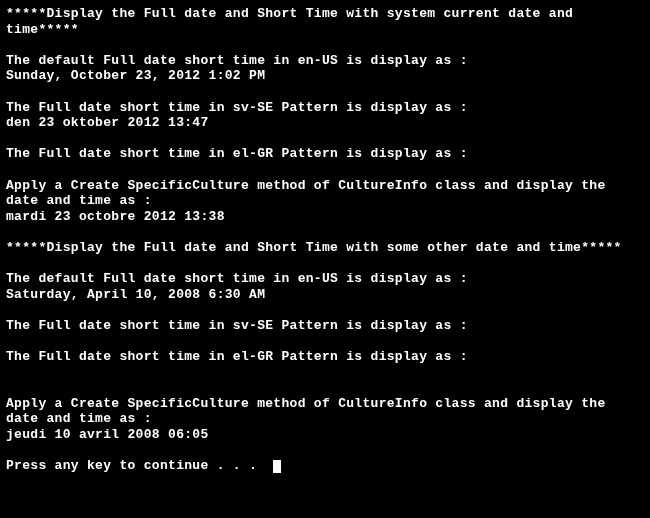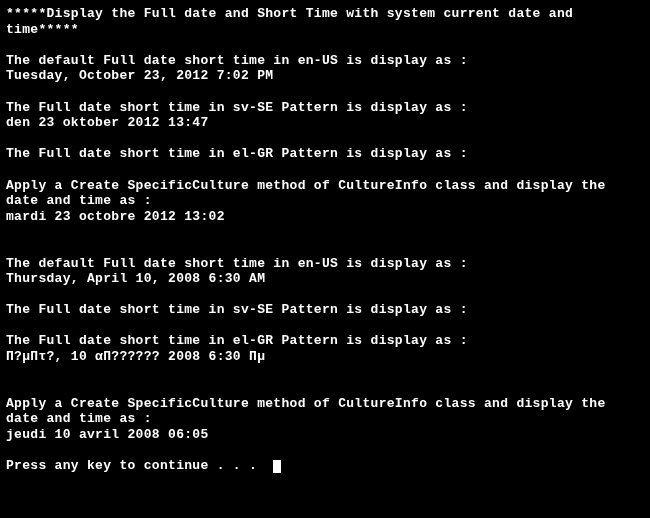--- a/index.html
+++ b/index.html
@@ -35,38 +35,38 @@
       margin-left: 2px;
     }
   </style>
 </head>
 <body>
 
 <div class="console">
   <div class="line">*****Display the Full date and Short Time with system current date and time*****</div>
   <div class="line"></div>
   <div class="line">The default Full date short time in en-US is display as :</div>
-  <div class="line">Tuesday, October 23, 2012 7:02 PM</div>
+  <div class="line">Sunday, October 23, 2012 1:02 PM</div>
   <div class="line"></div>
   <div class="line">The Full date short time in sv-SE Pattern is display as :</div>
   <div class="line">den 23 oktober 2012 13:47</div>
   <div class="line"></div>
   <div class="line">The Full date short time in el-GR Pattern is display as :</div>
   <div class="line"></div>
   <div class="line">Apply a Create SpecificCulture method of CultureInfo class and display the date and time as :</div>
-  <div class="line">mardi 23 octobre 2012 13:02</div>
+  <div class="line">mardi 23 octobre 2012 13:38</div>
   <div class="line"></div>
+  <div class="line">*****Display the Full date and Short Time with some other date and time*****</div>
   <div class="line"></div>
   <div class="line">The default Full date short time in en-US is display as :</div>
-  <div class="line">Thursday, April 10, 2008 6:30 AM</div>
+  <div class="line">Saturday, April 10, 2008 6:30 AM</div>
   <div class="line"></div>
   <div class="line">The Full date short time in sv-SE Pattern is display as :</div>
   <div class="line"></div>
   <div class="line">The Full date short time in el-GR Pattern is display as :</div>
-  <div class="line">Π?μΠτ?, 10 αΠ?????? 2008 6:30 Πμ</div>
   <div class="line"></div>
   <div class="line"></div>
   <div class="line">Apply a Create SpecificCulture method of CultureInfo class and display the date and time as :</div>
   <div class="line">jeudi 10 avril 2008 06:05</div>
   <div class="line"></div>
   <div class="line prompt-line">
     <span>Press any key to continue . . . </span>
     <span class="cursor"></span>
   </div>
 </div>

